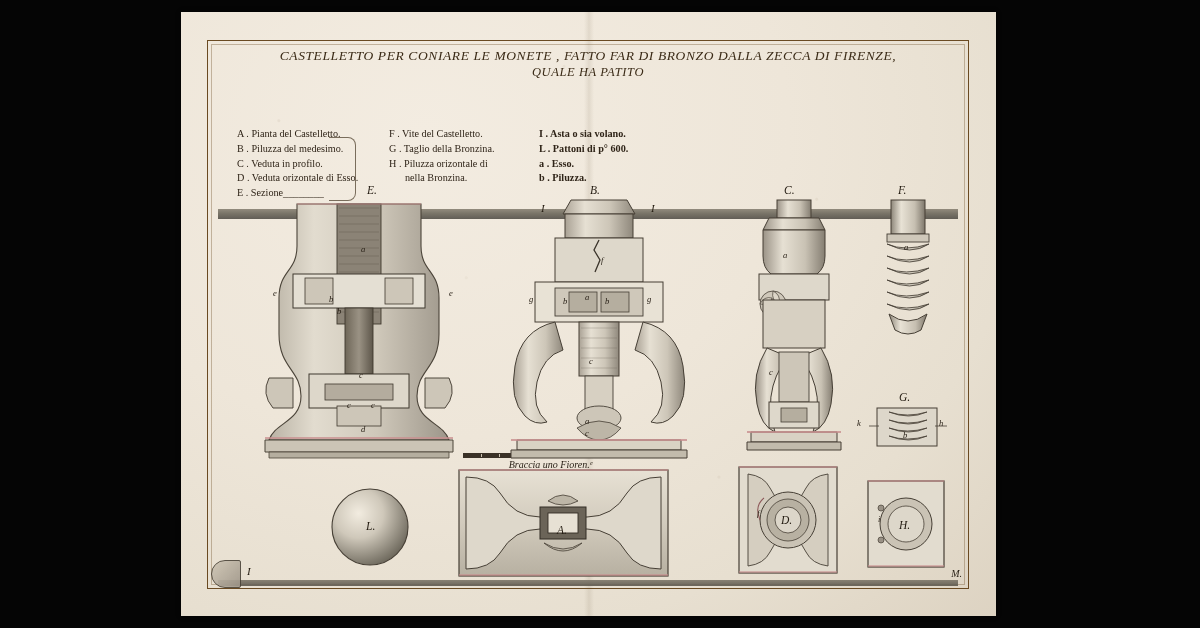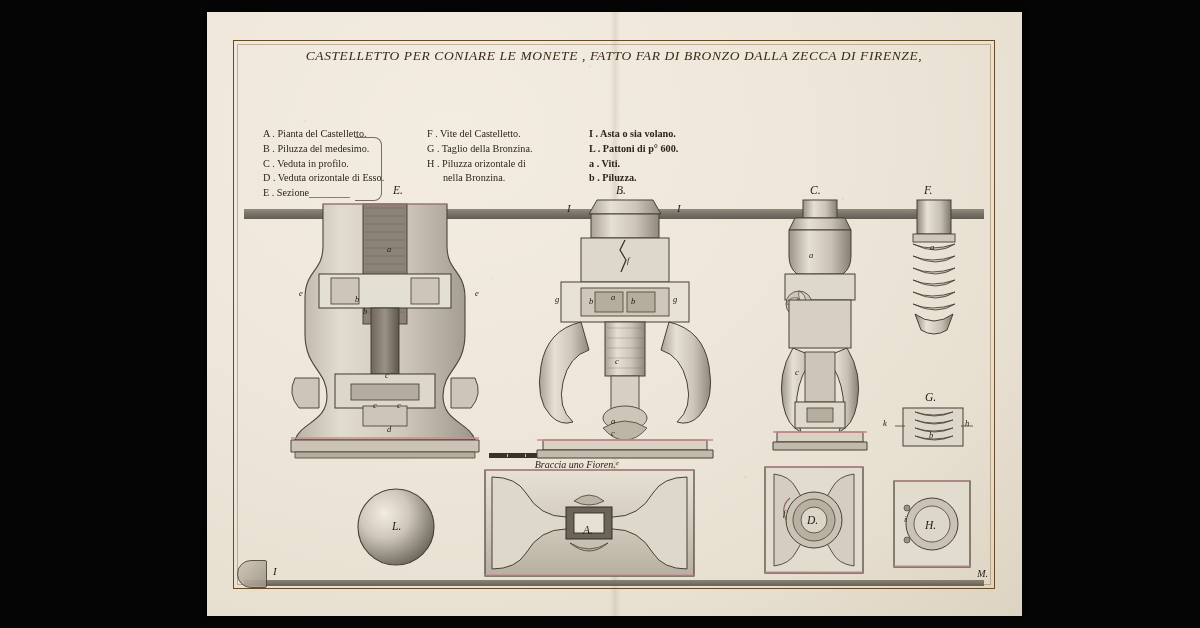--- a/index.html
+++ b/index.html
@@ -15,21 +15,21 @@
   }
   .stage {
     position: relative;
     width: 1200px;
     height: 628px;
     background: #050505;
   }
   
   .sheet {
     position: absolute;
-    left: 207px;
+    left: 181px;
     top: 12px;
     width: 815px;
     height: 604px;
     background:
       radial-gradient(ellipse at 30% 20%, #f3ece1 0%, #eee6d9 45%, #e7dfd0 75%, #ddd3c2 100%);
     box-shadow: 0 0 4px rgba(0,0,0,0.6);
   }
   
   .fold {
     position: absolute;
@@ -87,21 +87,21 @@
     line-height: 1.25;
   }
   .title .l2 { display: block; font-size: 12.5px; }
 
   .legend {
     position: absolute;
     left: 56px;
     top: 115px;
     width: 720px;
     display: flex;
-    gap: 12px;
+    gap: 0px;
     font-size: 10.2px;
     color: #2f2418;
     line-height: 1.45;
   }
   .legend .col { position: relative; }
   .legend .col.c1 { width: 152px; }
   .legend .col.c2 { width: 150px; }
   .legend .col.c3 { width: 120px; font-weight: bold; }
   .legend .col.c4 { width: 290px; }
   .legend .row { white-space: nowrap; font-family: "Liberation Serif", serif; }
@@ -218,41 +218,42 @@
 
 <div class="stage">
   <div class="sheet">
     <div class="speckle"></div>
     <div class="fold"></div>
 
     <div class="plate-border"></div>
 
     <div class="title">
       <span>CASTELLETTO PER CONIARE LE MONETE , FATTO FAR DI BRONZO DALLA ZECCA DI FIRENZE,</span>
+      <span class="l2">QUALE HA PATITO</span>
     </div>
 
     <div class="legend">
       <div class="col c1">
         <div class="row">A . Pianta del Castelletto.</div>
         <div class="row">B . Piluzza del medesimo.</div>
         <div class="row">C . Veduta in profilo.</div>
         <div class="row">D . Veduta orizontale di Esso.</div>
         <div class="row">E . Sezione________</div>
         <div class="brace"></div>
       </div>
       <div class="col c2">
         <div class="row">F . Vite del Castelletto.</div>
         <div class="row">G . Taglio della Bronzina.</div>
         <div class="row">H . Piluzza orizontale di</div>
         <div class="row ind">nella Bronzina.</div>
       </div>
       <div class="col c3">
         <div class="row">I . Asta o sia volano.</div>
         <div class="row">L . Pattoni di p° 600.</div>
-        <div class="row">a . Viti.</div>
+        <div class="row">a . Esso.</div>
         <div class="row">b . Piluzza.</div>
       </div>
     </div>
 
     <div class="ground"></div>
     <div class="ground-label-l" style="left:360px">I</div>
     <div class="ground-label-r" style="left:470px">I</div>
 
     <div class="figlabel" style="left:186px; top:172px;">E.</div>
     <div class="fig" style="left:78px; top:186px;">

